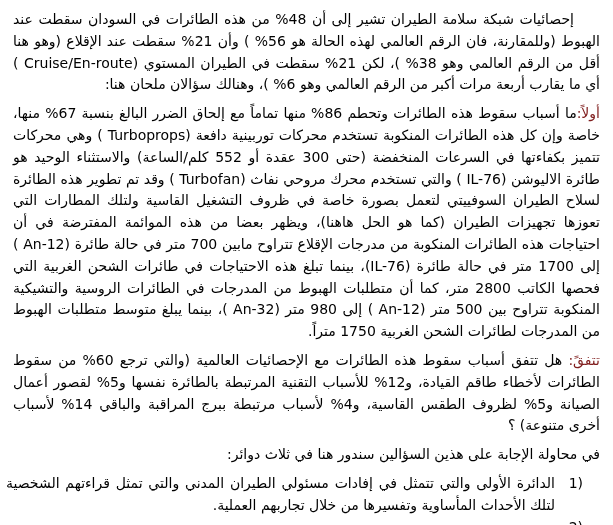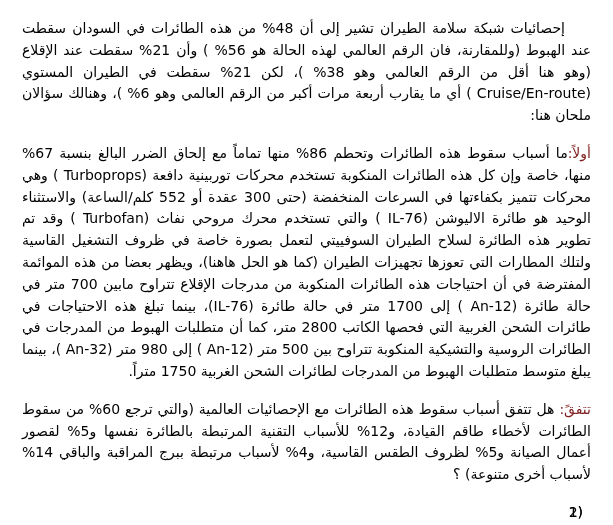--- a/index.html
+++ b/index.html
@@ -15,21 +15,21 @@
     direction: rtl;
     text-align: justify;
     font-family: "DejaVu Sans", "Liberation Sans", sans-serif;
     font-size: 14px;
     line-height: 21.8px;
     color: #000000;
     overflow: hidden;
     background: #ffffff;
   }
   p.para {
-    margin: 16px;
+    margin: 7px;
     padding: 0;
   }
   p.para.first-indent {
     text-indent: 26px;
   }
   .lead {
     color: #7f1d1d;
   }
   .list-item {
     position: relative;
@@ -54,22 +54,26 @@
   </p>
 
   <p class="para">
     <span class="lead">أولاً:</span><span>ما أسباب سقوط هذه الطائرات وتحطم 86% منها تماماً مع إلحاق الضرر البالغ بنسبة 67% منها، خاصة وإن كل هذه الطائرات المنكوبة تستخدم محركات توربينية دافعة (Turboprops ) وهي محركات تتميز بكفاءتها في السرعات المنخفضة (حتى 300 عقدة أو 552 كلم/الساعة) والاستثناء الوحيد هو طائرة الاليوشن (IL-76 ) والتي تستخدم محرك مروحي نفاث (Turbofan ) وقد تم تطوير هذه الطائرة لسلاح الطيران السوفييتي لتعمل بصورة خاصة في ظروف التشغيل القاسية ولتلك المطارات التي تعوزها تجهيزات الطيران (كما هو الحل هاهنا)، ويظهر بعضا من هذه الموائمة المفترضة في أن احتياجات هذه الطائرات المنكوبة من مدرجات الإقلاع تتراوح مابين 700 متر في حالة طائرة (An-12 ) إلى 1700 متر في حالة طائرة (IL-76)، بينما تبلغ هذه الاحتياجات في طائرات الشحن الغربية التي فحصها الكاتب 2800 متر، كما أن متطلبات الهبوط من المدرجات في الطائرات الروسية والتشيكية المنكوبة تتراوح بين 500 متر (An-12 ) إلى 980 متر (An-32 )، بينما يبلغ متوسط متطلبات الهبوط من المدرجات لطائرات الشحن الغربية 1750 متراً.</span>
   </p>
 
   <p class="para">
     <span class="lead">تتفقً:</span><span> هل تتفق أسباب سقوط هذه الطائرات مع الإحصائيات العالمية (والتي ترجع 60% من سقوط الطائرات لأخطاء طاقم القيادة، و12% للأسباب التقنية المرتبطة بالطائرة نفسها و5% لقصور أعمال الصيانة و5% لظروف الطقس القاسية، و4% لأسباب مرتبطة ببرج المراقبة والباقي 14% لأسباب أخرى متنوعة) ؟</span>
   </p>
 
+  <p class="para">
+    <span>في محاولة الإجابة على هذين السؤالين سندور هنا في ثلاث دوائر:</span>
+  </p>
 
   <div class="list-item">
     <span class="marker">1)</span>
+    <span>الدائرة الأولى والتي تتمثل في إفادات مسئولي الطيران المدني والتي تمثل قراءتهم الشخصية لتلك الأحداث المأساوية وتفسيرها من خلال تجاربهم العملية.</span>
   </div>
 
   <div class="list-item">
     <span class="marker">2)</span>
   </div>
 
 </div>
 
 </body></html>

